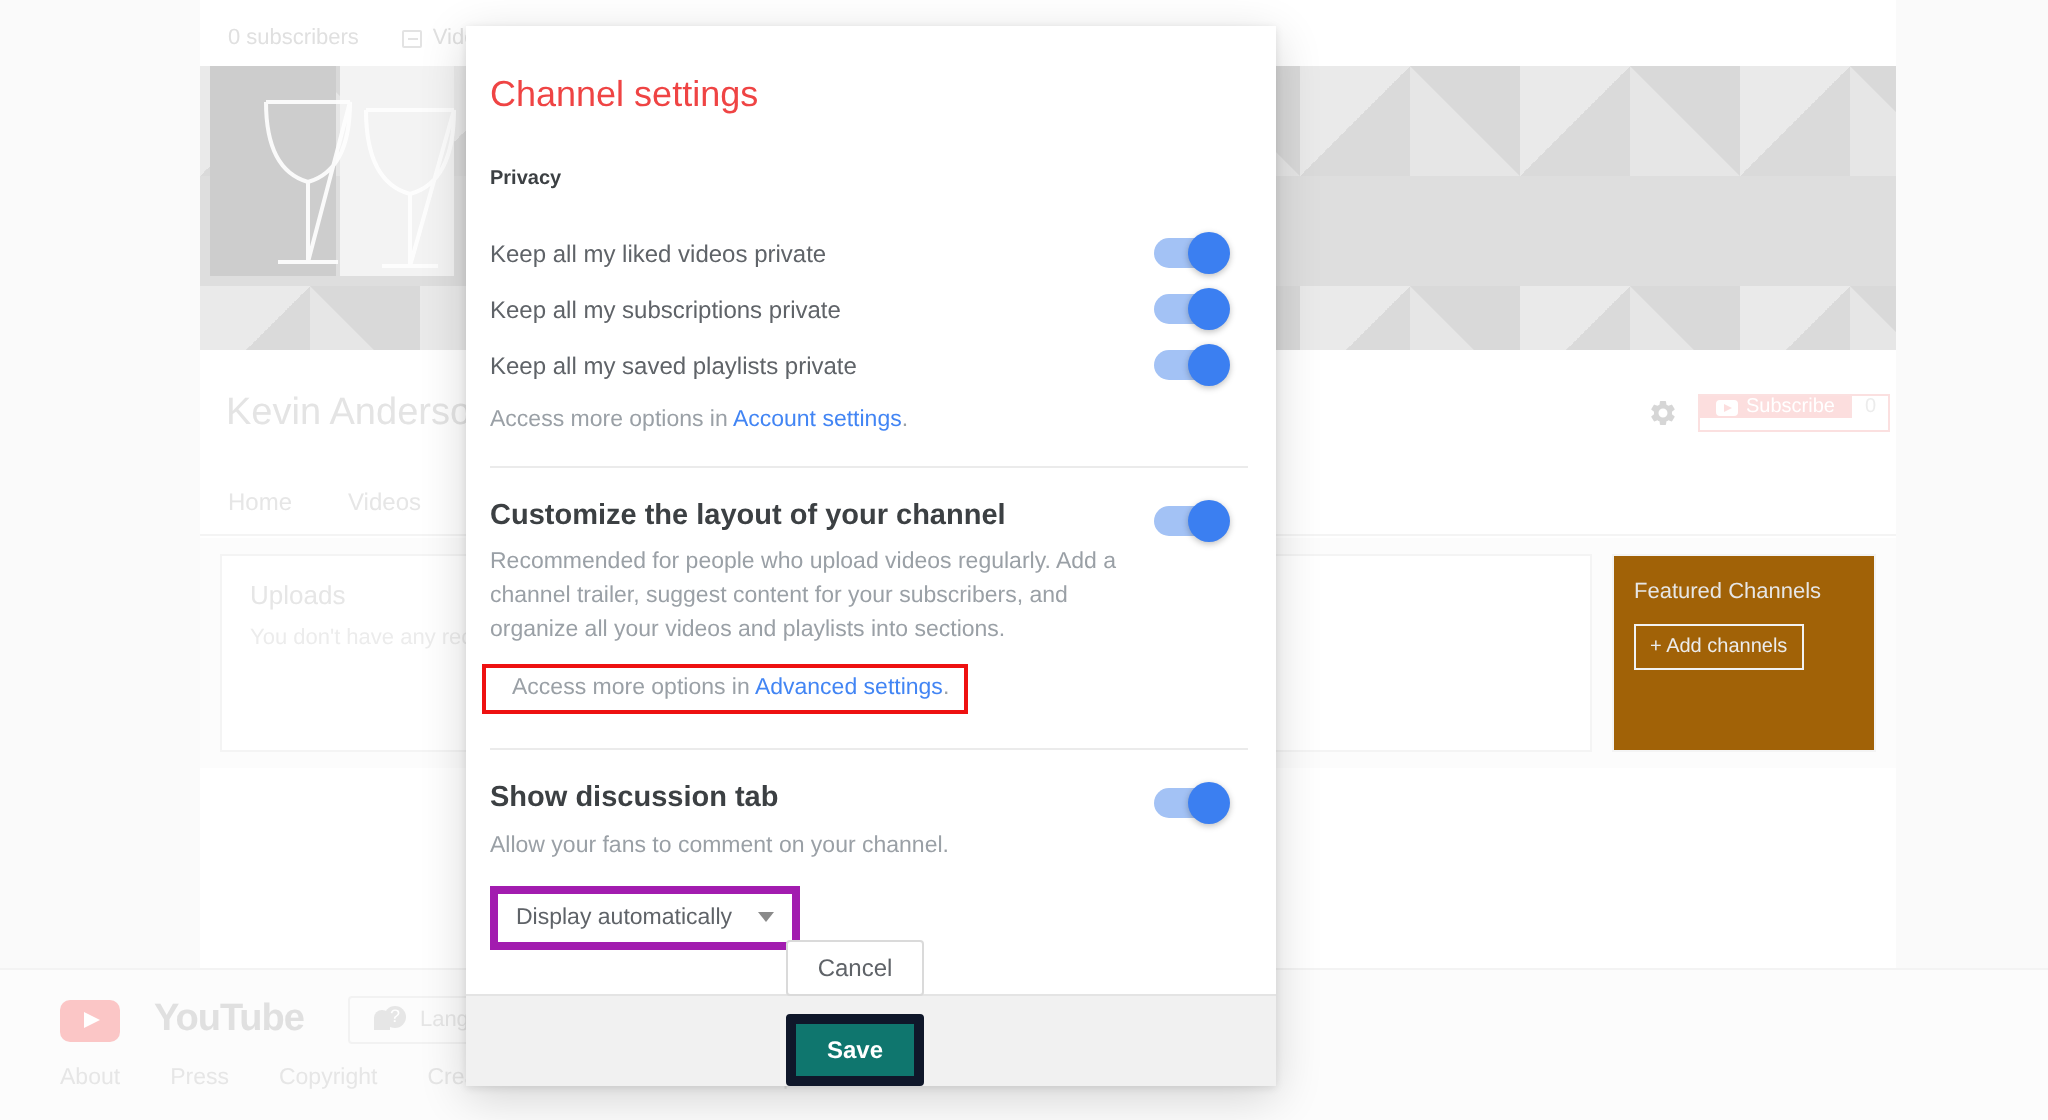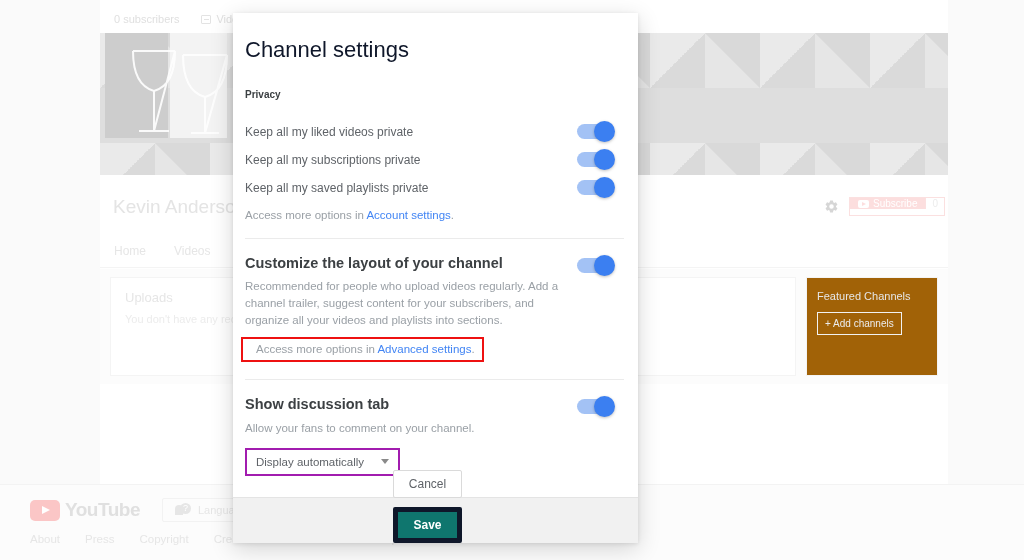--- a/index.html
+++ b/index.html
@@ -134,21 +134,21 @@
 
   
   .foot {
     position: absolute; left: 0; top: 484px; width: 1024px; height: 76px;
     background: #fcfcfc; border-top: 1px solid #f3f3f3;
   }
   .foot-top {
     position: absolute; left: 30px; top: 13px;
     display: flex; align-items: center; gap: 22px;
   }
-  .yt-logo { display: flex; align-items: center; gap: 5px; }
+  .yt-logo { display: flex; align-items: center; gap: 17px; }
   .yt-badge {
     width: 30px; height: 21px; background: #fbc6c6; border-radius: 5px;
     position: relative;
   }
   .yt-badge::after {
     content:""; position:absolute; left:12px; top:6px;
     border-left: 8px solid #fff;
     border-top: 4.5px solid transparent; border-bottom: 4.5px solid transparent;
   }
   .yt-word { font-size: 19px; font-weight: 700; color: #e0e0e0; letter-spacing: -.5px; }
@@ -182,21 +182,21 @@
     background: #ffffff;
     box-shadow: 0 6px 22px rgba(0,0,0,.16), 0 1px 4px rgba(0,0,0,.10);
     display: flex; flex-direction: column;
     z-index: 10;
   }
   .dlg-body {
     flex: 1; padding: 20px 14px 0 12px;
     overflow: hidden;
   }
   .dlg-title {
-    font-size: 22px; color: #0f172a; font-weight: 400;
+    font-size: 18px; color: #ef4444; font-weight: 400;
     margin: 4px 0 26px 0;
   }
   .sec-head {
     font-size: 10px; color: #3c4043; font-weight: 700;
     margin-bottom: 24px;
   }
   .sec-head.big { font-size: 14.5px; }
 
   .opt-row {
     display: flex; align-items: center; justify-content: space-between;
@@ -235,21 +235,21 @@
 
   .highlight-box {
     border: 2px solid #ee1111; display: inline-block;
     padding: 4px 7px 5px 13px; margin-top: 8px; margin-left: -4px;
   }
   .highlight-box .hint { margin: 0; }
 
   .select-box {
     margin-top: 11px;
     width: 155px; height: 26px;
-    border: 2px solid #a21caf; background: #fff;
+    border: 4px solid #a21caf; background: #fff;
     display: flex; align-items: center; justify-content: space-between;
     padding: 12px 9px; font-size: 11.5px; color: #5f6368;
   }
   .caret {
     width: 0; height: 0;
     border-left: 4.5px solid transparent; border-right: 4.5px solid transparent;
     border-top: 5px solid #8a8a8a;
   }
 
   .dlg-foot {

